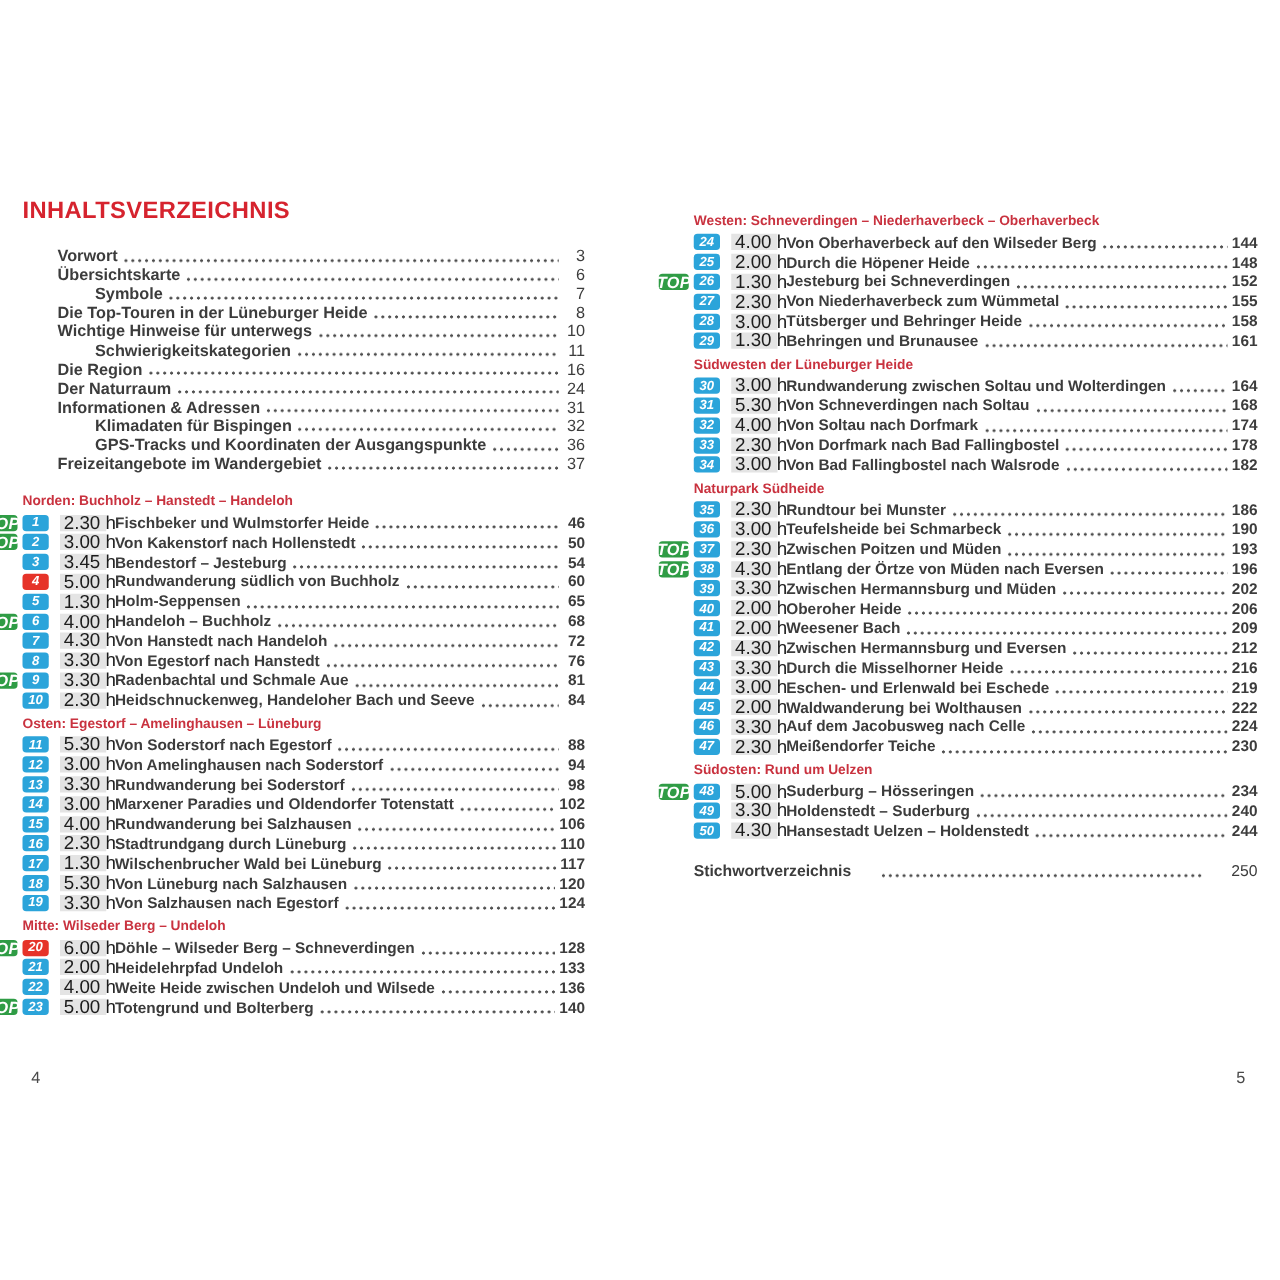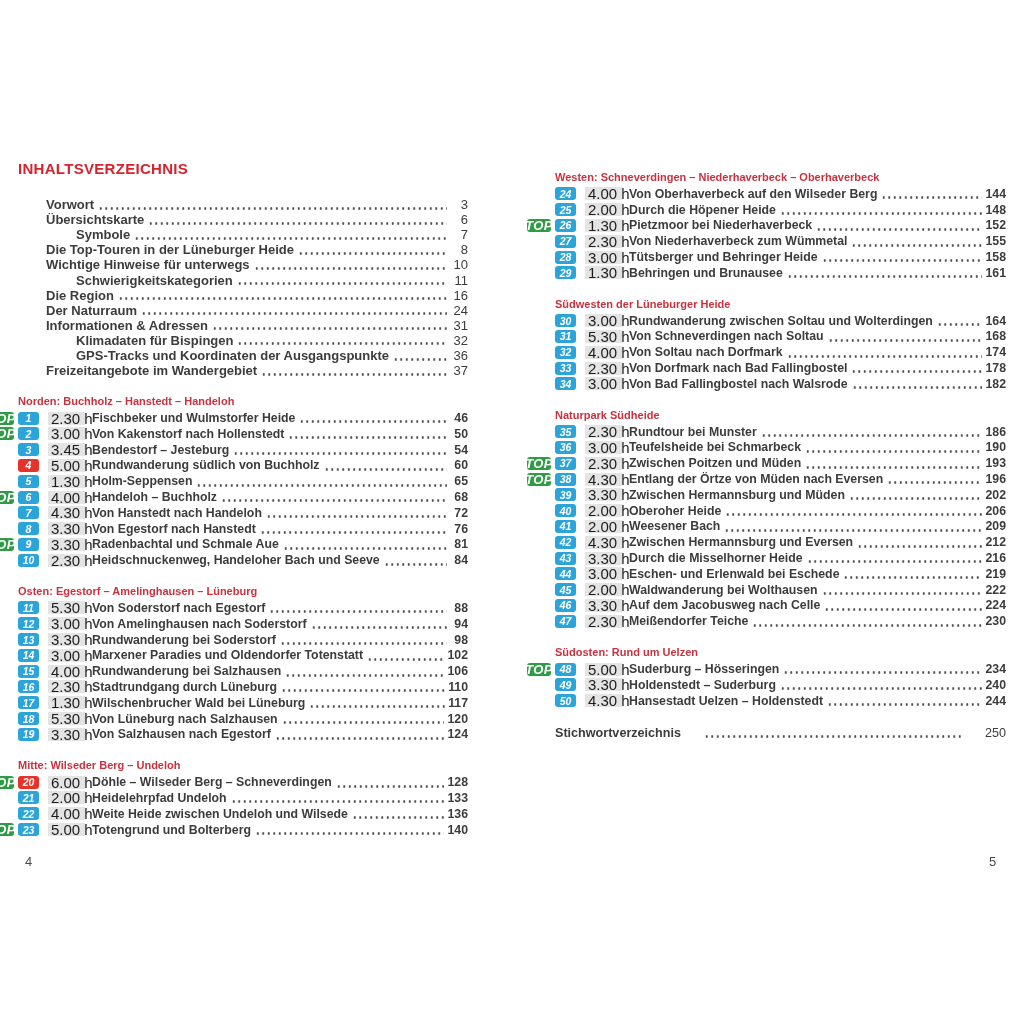--- a/index.html
+++ b/index.html
@@ -1,33 +1,33 @@
 <!DOCTYPE html>
 <html style="--title-red: #d6232e; --heading-red: #c9323f; --badge-blue: #2ba4da; --badge-red: #e63329; --badge-green: #2f9c45; --time-bg: #e4e4e4; --text-dark: #3c3c3c; --dot-color: #4e4e4e;"><head>
 <meta charset="utf-8">
 <style>
   html,body{margin:0;padding:0;width:1024px;height:1024px;overflow:hidden;background:#ffffff;
     font-family:"Liberation Sans",sans-serif;}
   .spread{position:relative;width:1024px;height:1024px;background:#fff;color:var(--text-dark,#3c3c3c);}
   .col{position:absolute;}
   .col-left{left:18px;top:158px;width:450px;}
   .col-right{left:555px;top:170px;width:451px;}
-  h1.toc-title{margin:0;font-size:15px;line-height:21px;font-weight:bold;letter-spacing:.3px;
+  h1.toc-title{margin:0;font-size:19px;line-height:21px;font-weight:bold;letter-spacing:.3px;
     color:var(--title-red,#d6232e);}
   .front-matter{margin-top:18px;margin-bottom:16px;}
   .row{display:flex;align-items:center;position:relative;}
   .fm-row{height:15.1px;font-size:13px;margin-left:28px;}
   .fm-label{font-weight:bold;white-space:nowrap;}
   .fm-row.sub{padding-left:30px;}
   .fm-row.sub .fm-label{font-weight:bold;}
   .fm-page{font-weight:normal;min-width:18px;text-align:right;}
   .leader{flex:1 1 auto;min-width:8px;align-self:stretch;margin:0 3px 0 4px;
     background-image:radial-gradient(circle,var(--dot-color,#4e4e4e) 1px,transparent 1.4px);
     background-size:5.5px 3px;background-repeat:repeat-x;background-position:left bottom 2.5px;}
-  .section{margin-top:16px;}
+  .section{margin-top:4px;}
   .col-right .section:first-child{margin-top:0;}
   .section-heading{font-size:11px;line-height:15px;font-weight:bold;margin-bottom:1px;
     color:var(--heading-red,#c9323f);white-space:nowrap;}
   .tour-row{height:15.8px;font-size:12.3px;}
   .num-badge{display:inline-flex;align-items:center;justify-content:center;
     width:21px;height:13px;border-radius:3px;background:var(--badge-blue,#2ba4da);
     color:#fff;font-size:10.5px;font-weight:bold;font-style:italic;flex:0 0 auto;}
   .num-badge.red{background:var(--badge-red,#e63329);}
   .top-badge{position:absolute;left:-28px;display:inline-flex;align-items:center;justify-content:center;
     width:24px;height:13px;border-radius:3px;background:var(--badge-green,#2f9c45);
@@ -332,21 +332,21 @@
     <span class="num-badge">25</span>
     <span class="time">2.00 h</span>
     <span class="tour-title">Durch die Höpener Heide</span>
     <span class="leader"></span>
     <span class="page-num">148</span>
   </div>
             <div class="row tour-row">
     <span class="top-badge">TOP</span>
     <span class="num-badge">26</span>
     <span class="time">1.30 h</span>
-    <span class="tour-title">Pietzmoor bei Niederhaverbeck</span>
+    <span class="tour-title">Jesteburg bei Schneverdingen</span>
     <span class="leader"></span>
     <span class="page-num">152</span>
   </div>
             <div class="row tour-row">
 
     <span class="num-badge">27</span>
     <span class="time">2.30 h</span>
     <span class="tour-title">Von Niederhaverbeck zum Wümmetal</span>
     <span class="leader"></span>
     <span class="page-num">155</span>

